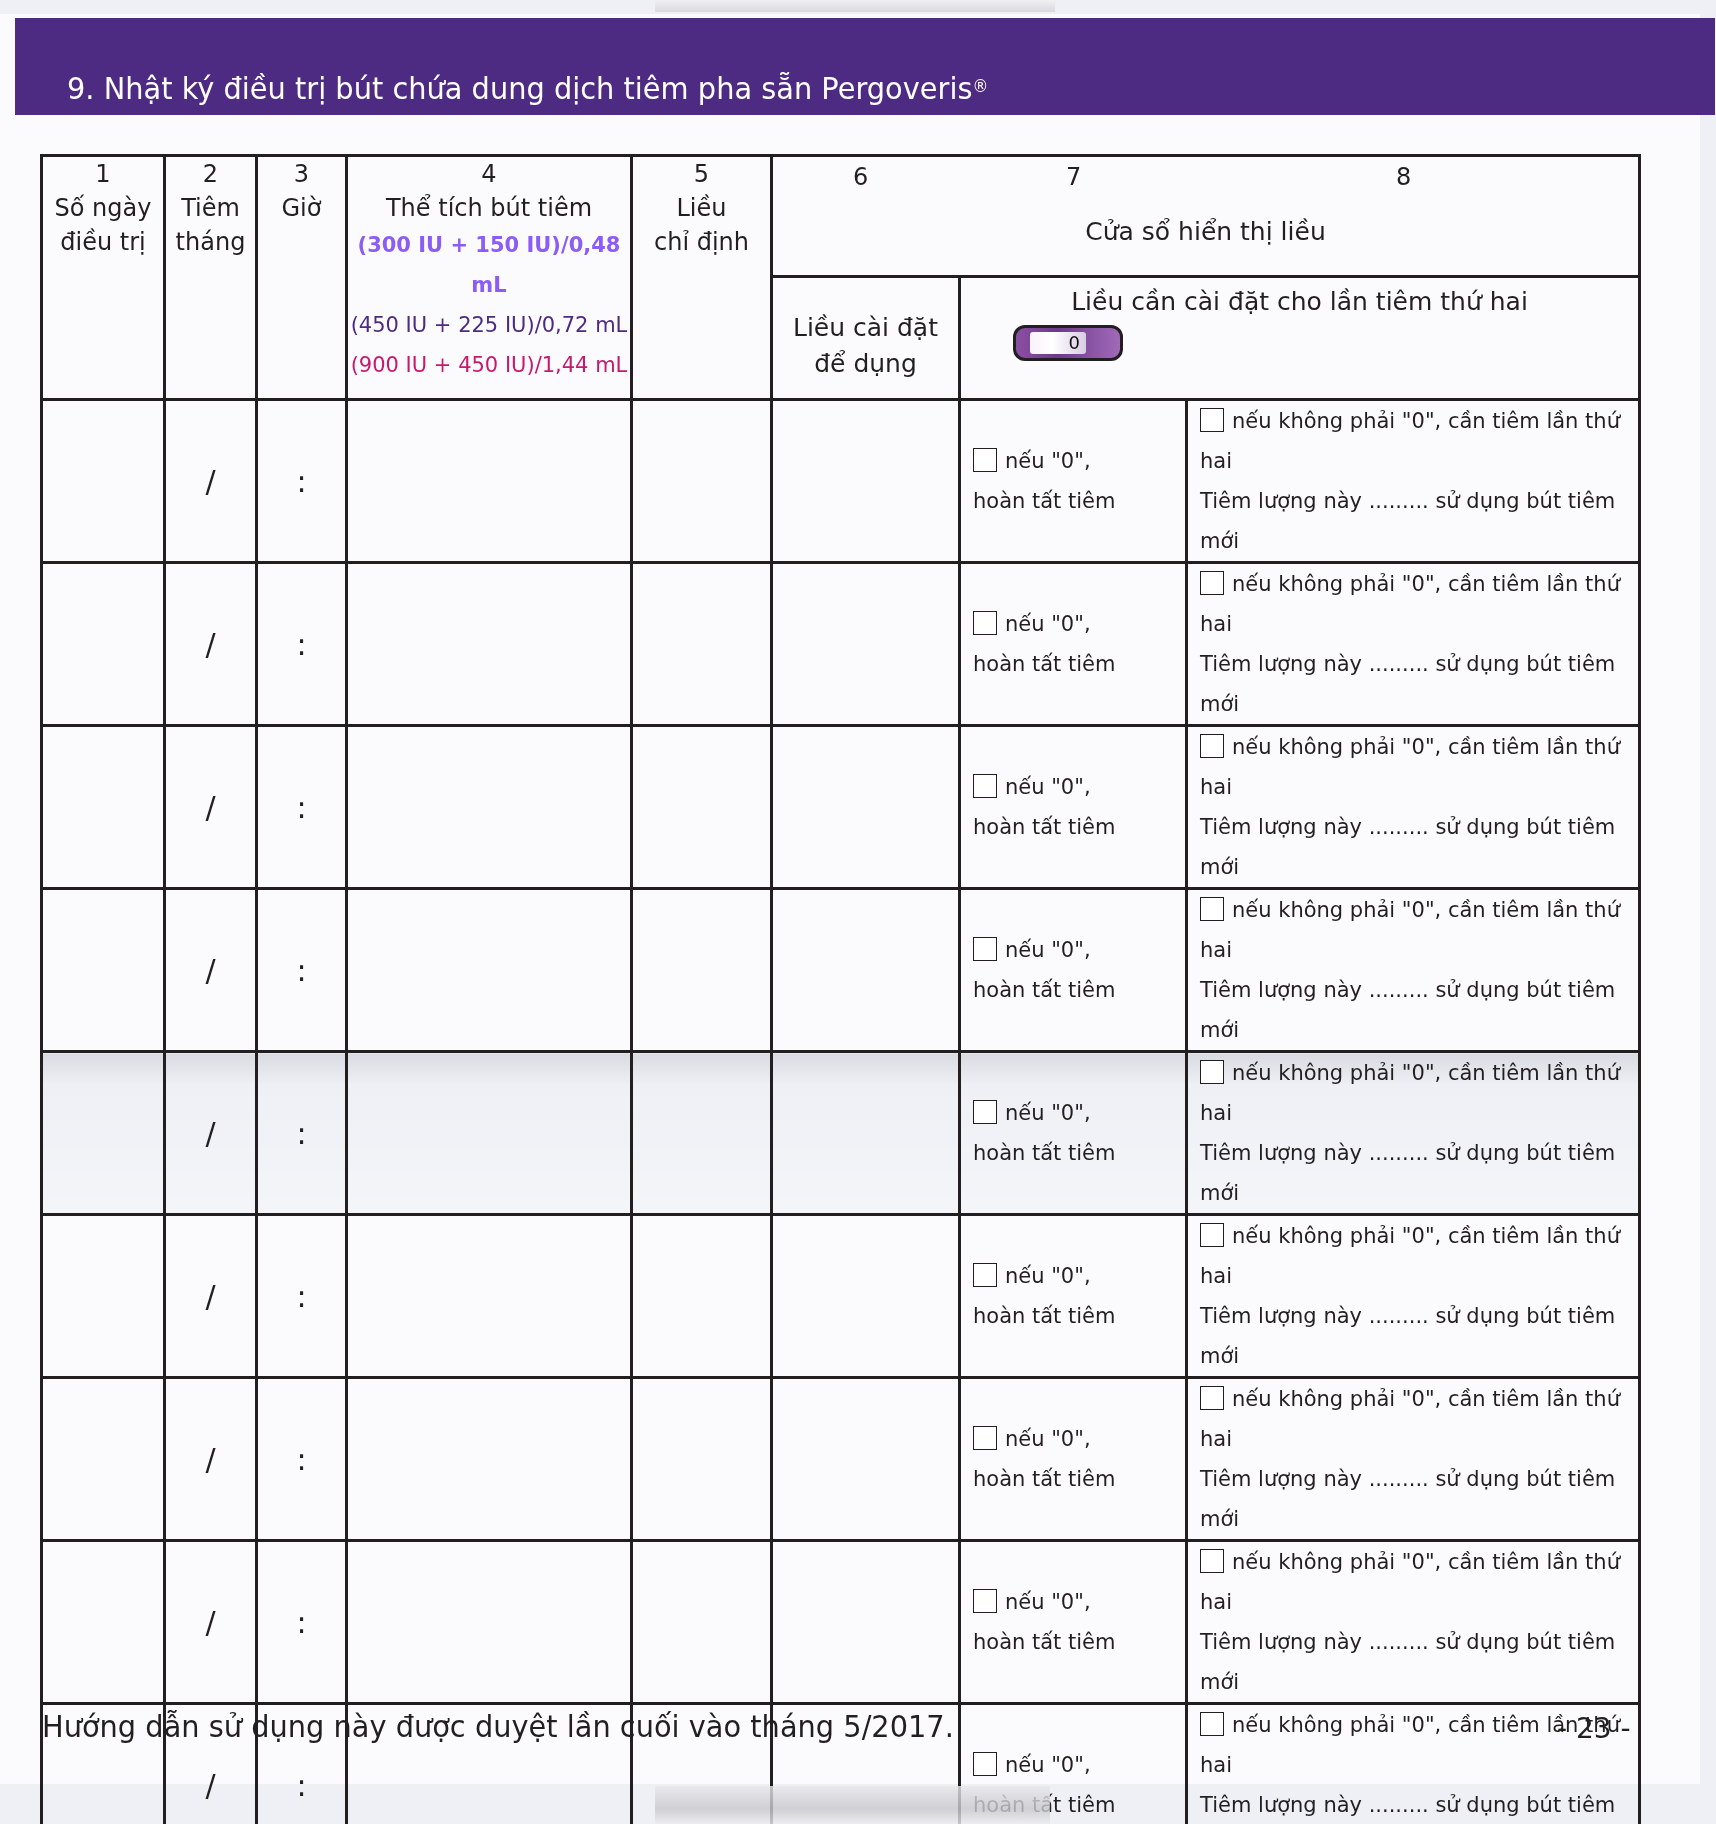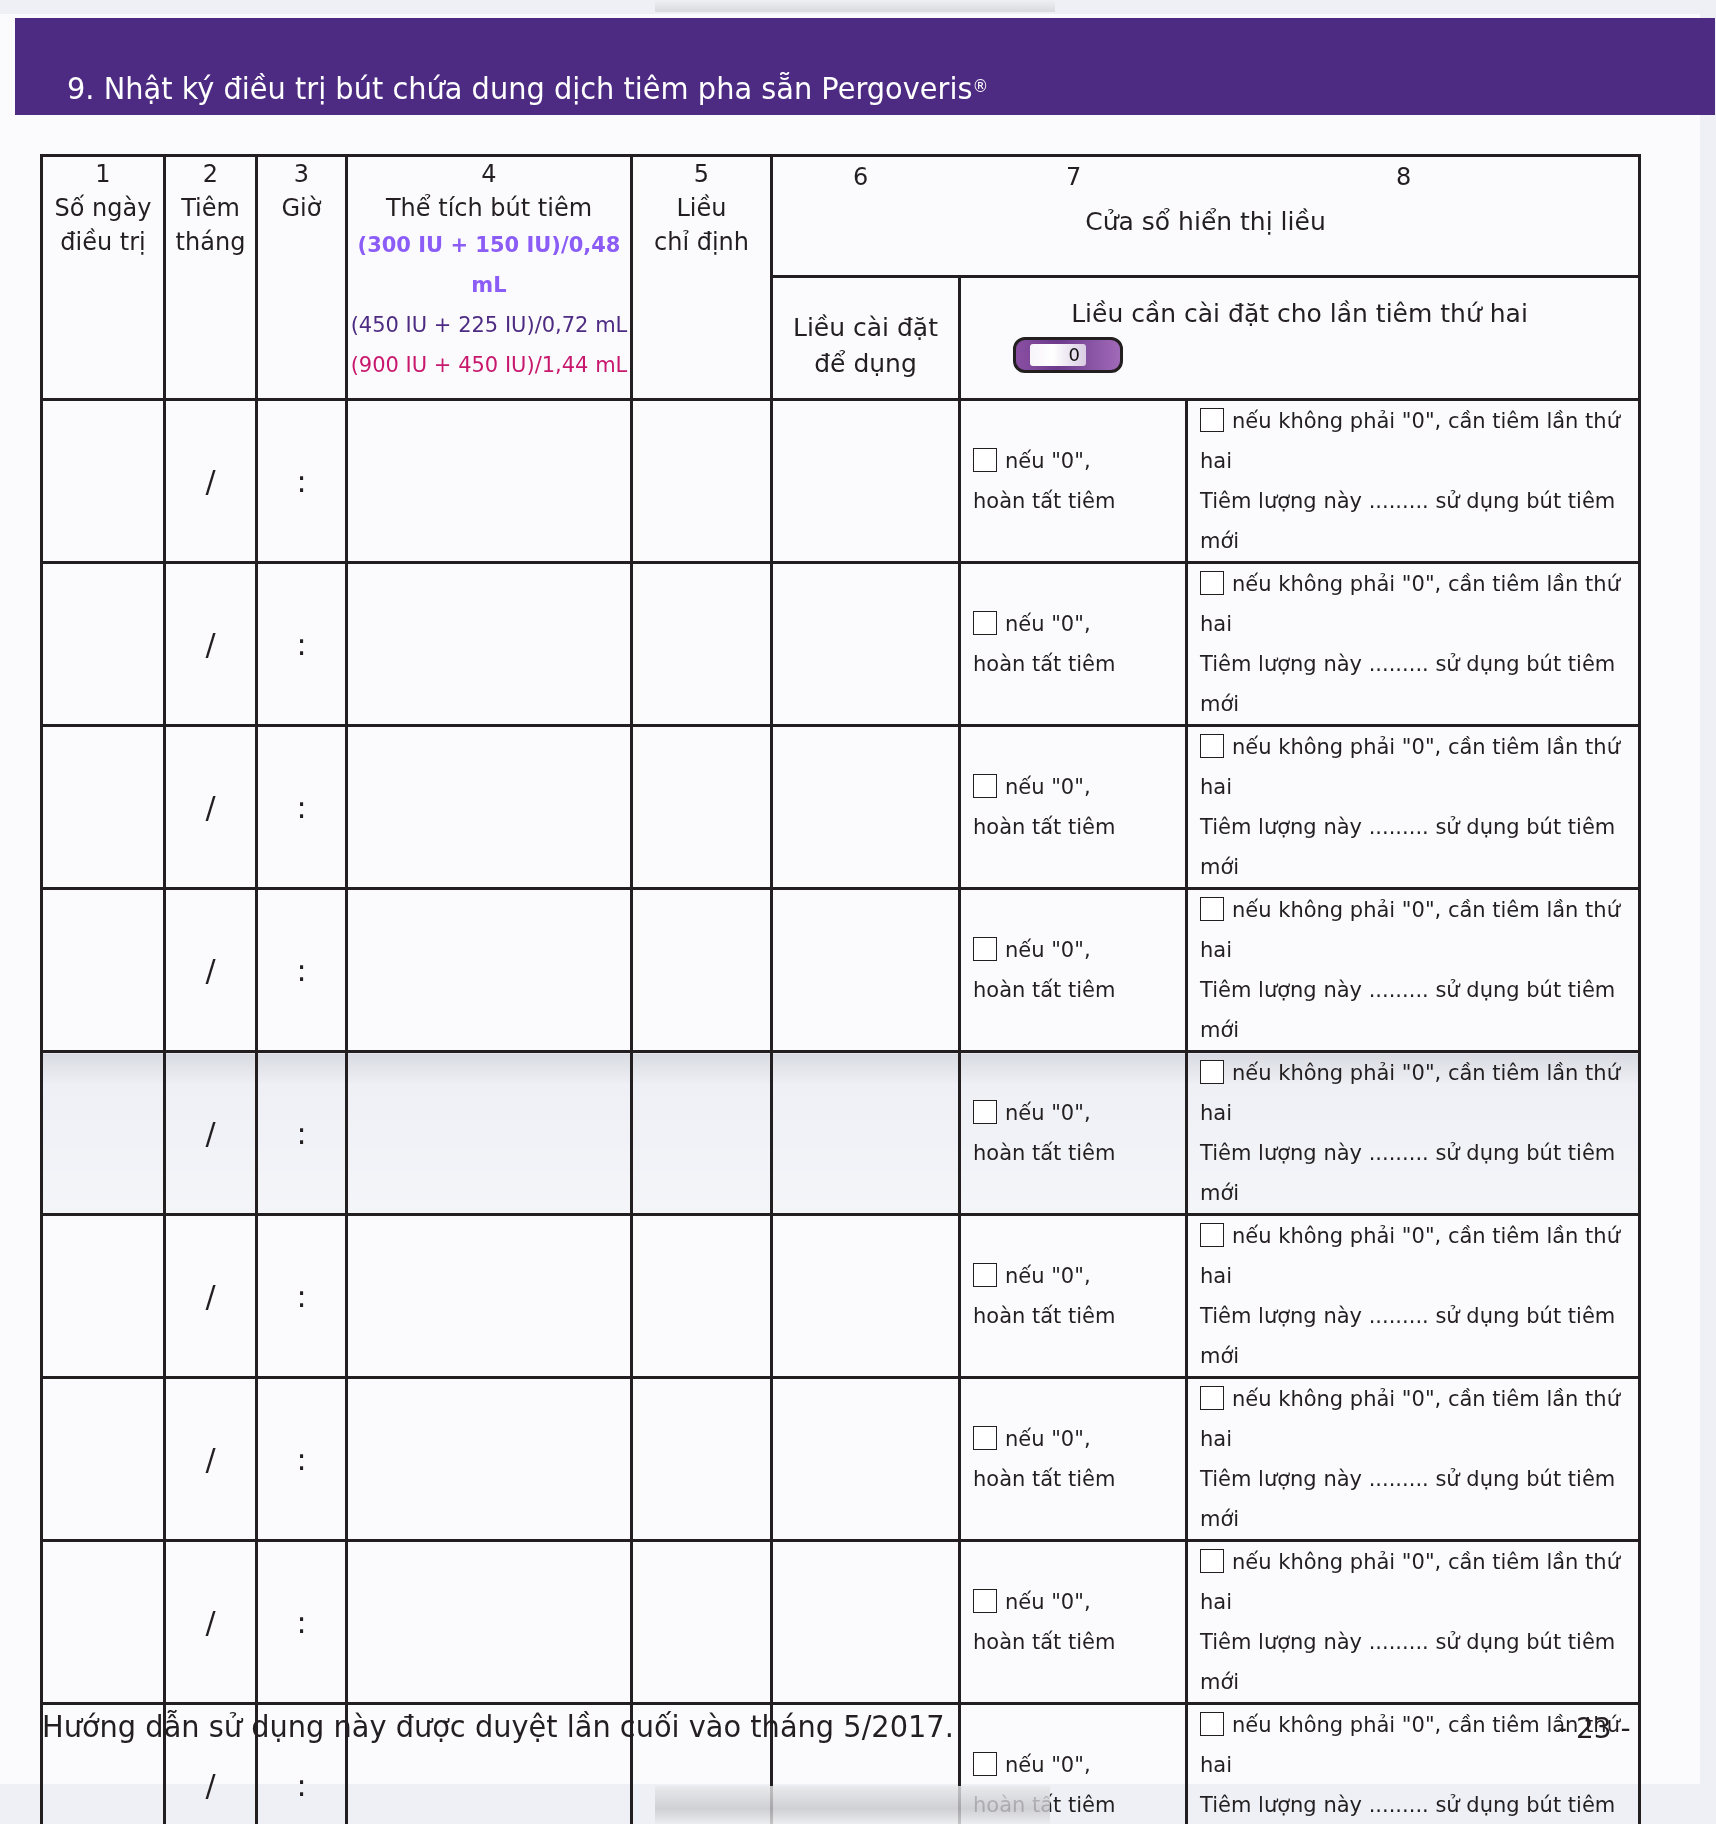--- a/index.html
+++ b/index.html
@@ -37,21 +37,21 @@
   }
   .hd { font-size:24px; line-height:34px; padding-top:10px; }
   .hd .num { display:block; }
   .c4-l1 { display:block; }
   .vol { display:block; font-size:21px; line-height:40px; }
   .vol.orange { color:#8b5cf6;font-weight:bold; }
   .vol.purple { color:#4e2b82; }
   .vol.magenta { color:#c8186e; }
   .nums678 { position:relative; height:44px; font-size:24px; }
   .nums678 span { position:absolute; top:6px; }
-  .display-title { font-size:25px; margin-top:6px; }
+  .display-title { font-size:25px; margin-top:16px; }
   .sub-h { font-size:25px; line-height:36px; }
   .dial {
     display:inline-block; width:104px; height:30px; border:3px solid #231f20;
     border-radius:12px; background:linear-gradient(90deg,#8a4fa3,#6d3a8c 40%,#a06ab8);
     position:relative; vertical-align:middle;
   }
   .dial .win {
     position:absolute; left:14px; top:4px; width:56px; height:22px;
     background:linear-gradient(90deg,#f7f3fa,#ffffff 40%,#d9cce3);
     border-radius:3px; font-size:18px; line-height:22px; text-align:right;
@@ -138,21 +138,21 @@
           <span style="left:623px">8</span>
         </div>
         <div class="display-title">Cửa sổ hiển thị liều</div>
       </th>
     </tr>
     <tr>
       <th class="sub-h" style="vertical-align:middle;height:104px;padding-top:16px">
         <span style="display:block">Liều cài đặt</span>
         <span style="display:block">để dụng</span>
       </th>
-      <th colspan="2" class="sub-h" style="text-align:left;padding-top:18px">
+      <th colspan="2" class="sub-h" style="text-align:left;padding-top:6px">
         <div style="text-align:center">Liều cần cài đặt cho lần tiêm thứ hai</div>
         <div style="padding-left:52px;margin-top:4px">
           <span class="dial"><span class="win">0</span></span>
         </div>
       </th>
     </tr>
 
     </tbody>
       <tbody id="rows">
     <tr class="row">

